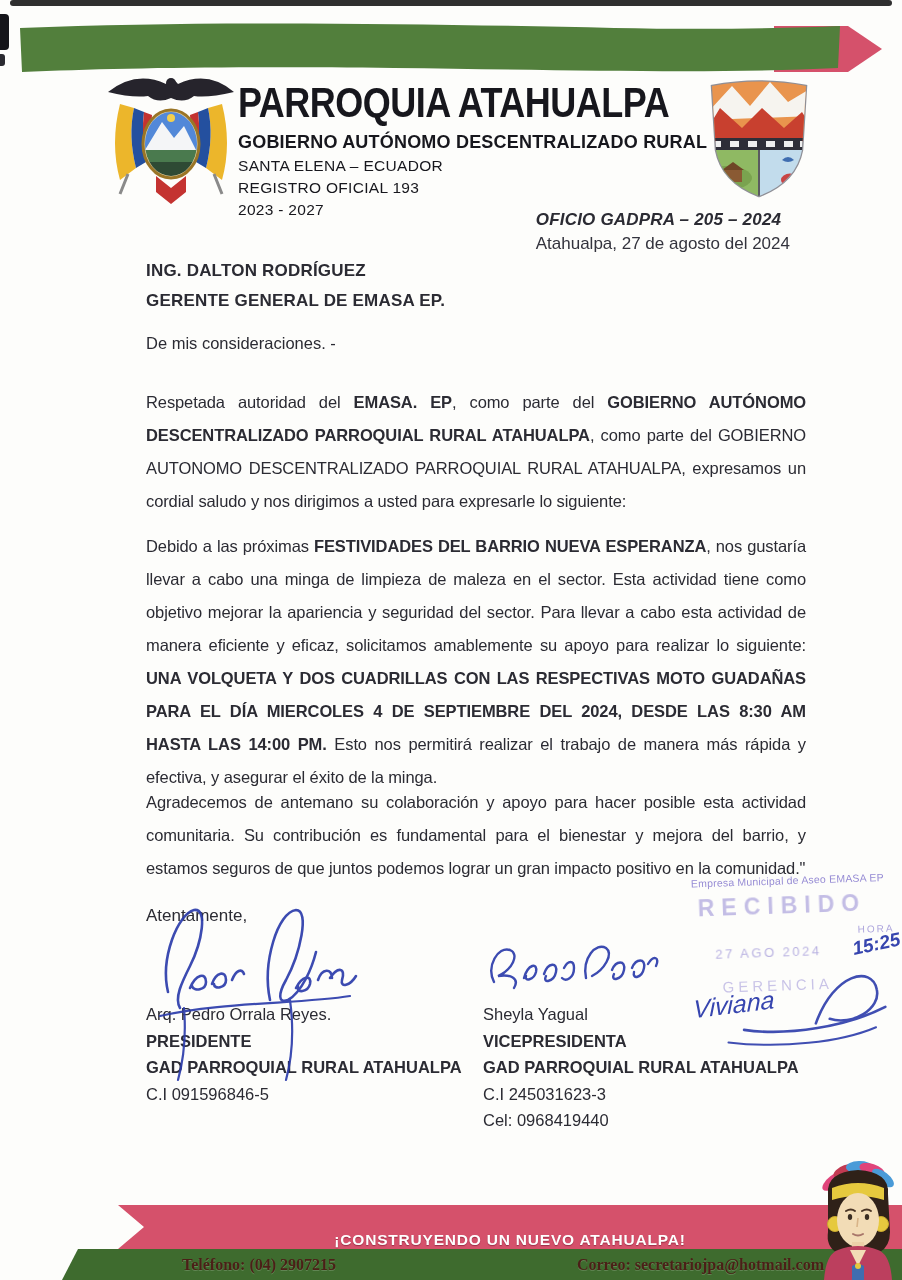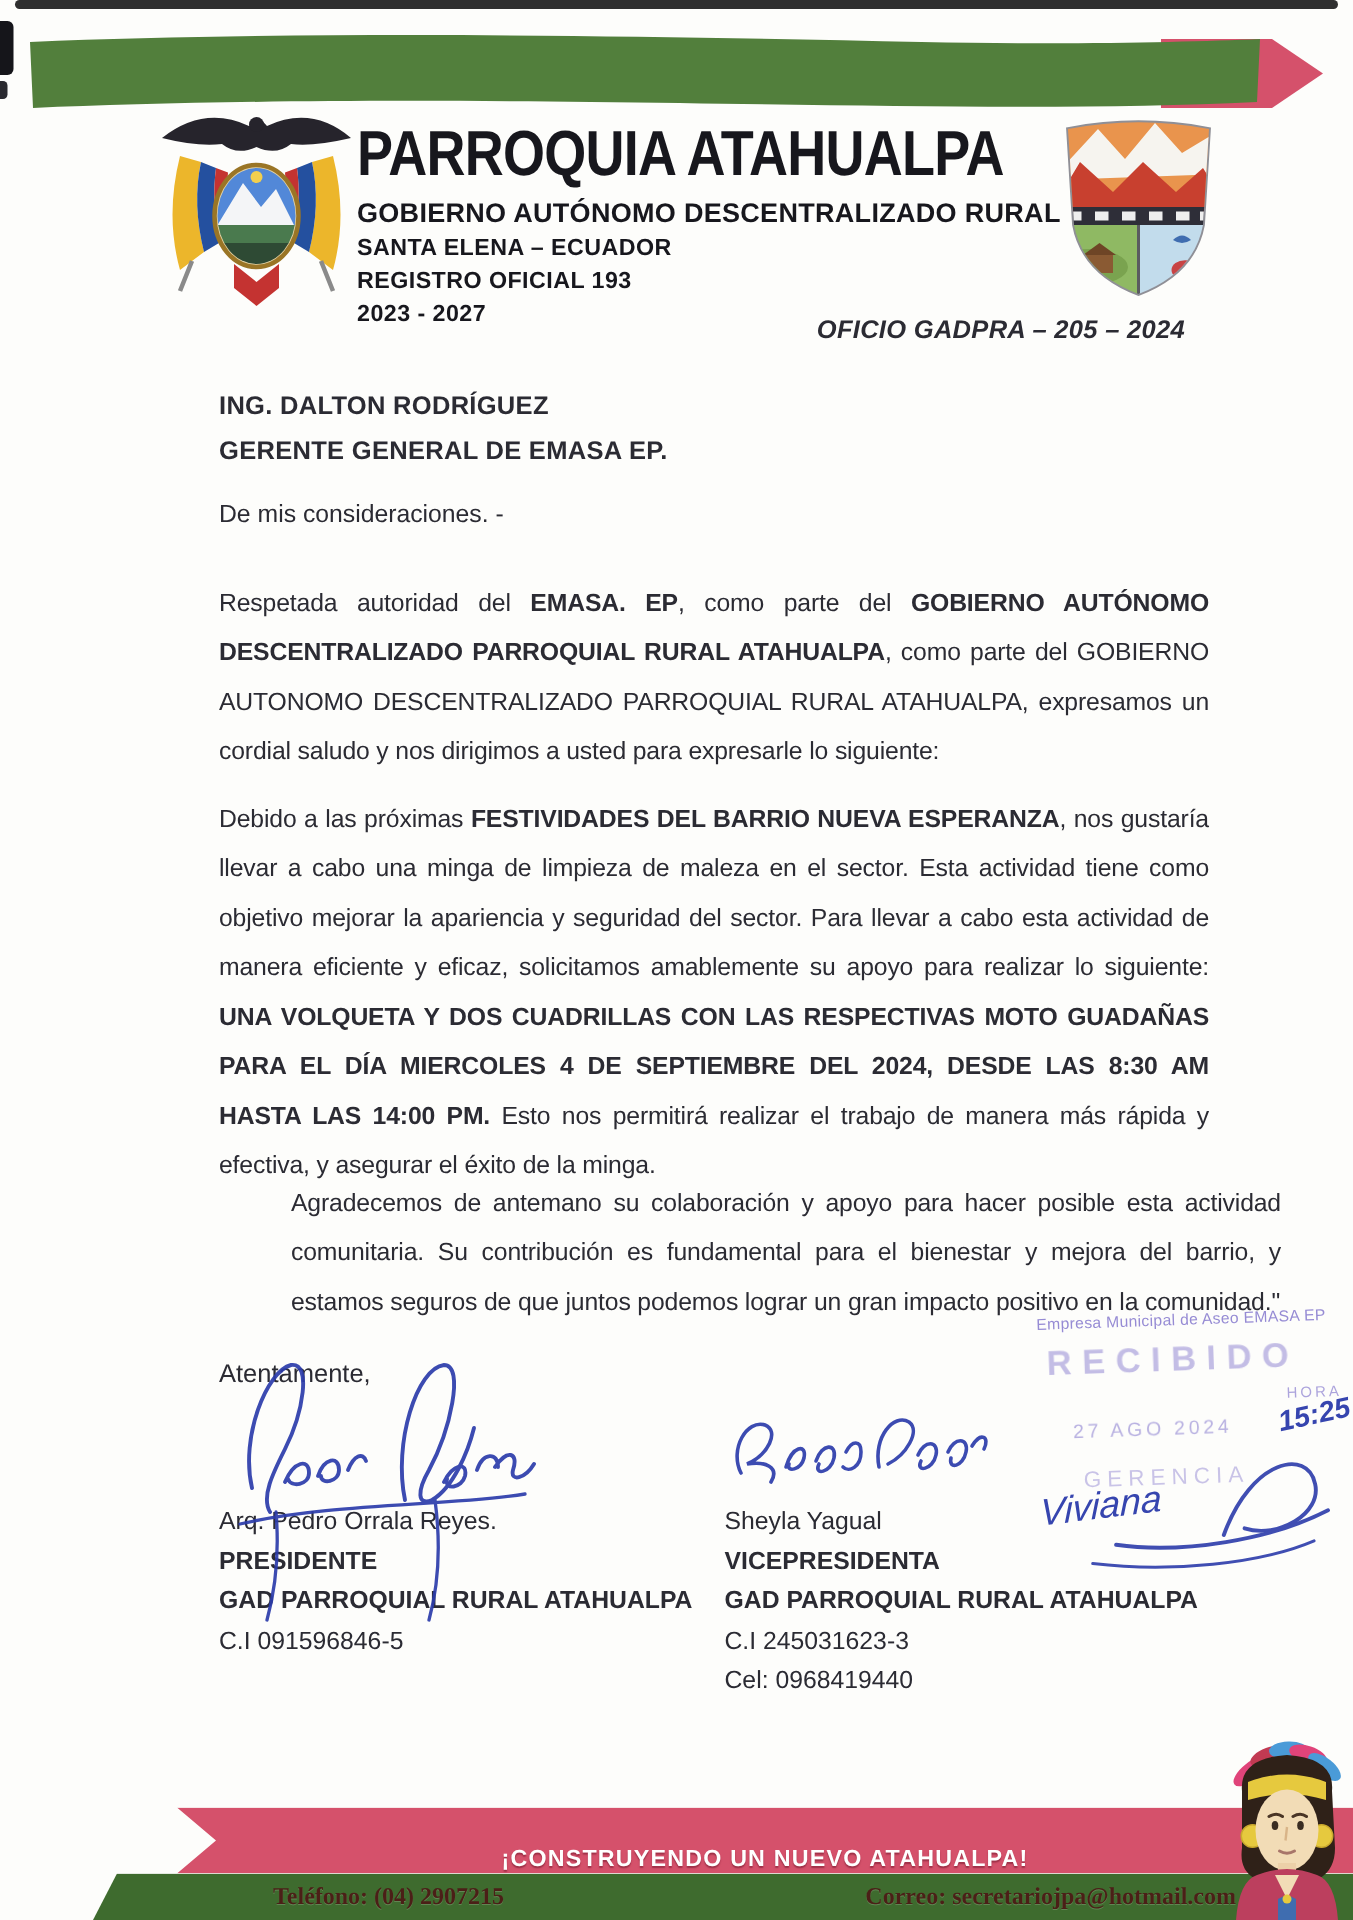--- a/index.html
+++ b/index.html
@@ -10,35 +10,35 @@
   .scan-blob1{position:absolute;left:0;top:14px;width:9px;height:36px;background:#15151a;border-radius:0 4px 4px 0;}
   .scan-blob2{position:absolute;left:0;top:54px;width:5px;height:12px;background:#2a2a30;border-radius:0 3px 3px 0;}
   
   .ribbon-top{position:absolute;left:14px;top:18px;width:876px;height:58px;}
   
   .emblem-left{position:absolute;left:92px;top:68px;width:158px;height:146px;}
   .emblem-right{position:absolute;left:702px;top:74px;width:114px;height:130px;}
   .header-text{position:absolute;left:238px;top:78px;width:474px;text-align:left;color:#17171d;}
   .header-title{font-size:36px;font-weight:900;letter-spacing:-.5px;transform:scaleY(1.18);transform-origin:top center;white-space:nowrap;}
   .header-line1{font-size:18px;font-weight:800;margin-top:12px;letter-spacing:.2px;white-space:nowrap;}
-  .header-sub{font-size:15.5px;font-weight:700;margin-top:4px;letter-spacing:.3px;}
+  .header-sub{font-size:15.5px;font-weight:400;margin-top:4px;letter-spacing:.3px;}
   
   .meta{position:absolute;right:112px;top:210px;text-align:left;}
   .meta-oficio{font-size:17px;font-weight:800;font-style:italic;letter-spacing:.2px;}
   .meta-date{font-size:17px;margin-top:4px;color:#33333d;}
   
   .recipient{position:absolute;left:146px;top:256px;font-size:17px;font-weight:800;line-height:30px;letter-spacing:.2px;}
   
   .bodytext{position:absolute;left:146px;width:660px;font-size:16.5px;line-height:33px;
             text-align:justify;letter-spacing:-.1px;color:#2b2b33;}
   .bodytext .b{font-weight:700;}
   .salutation{position:absolute;left:146px;top:334px;font-size:16.5px;}
   .para1{top:369px;}
   .para2{top:513px;}
-  .para3{top:769px;margin-left:48px;}
+  .para3{top:769px;}
   .closing{position:absolute;left:146px;top:906px;font-size:17px;}
   
   .sigblock{position:absolute;font-size:16.5px;line-height:26.5px;}
   .sig-left{left:146px;top:1001px;}
   .sig-right{left:483px;top:1001px;}
   .sig-name{font-weight:400;}
   .sig-bold{font-weight:800;}
   .sig-script{position:absolute;z-index:4;}
   .script-pedro{left:150px;top:896px;}
   .script-sheyla{left:478px;top:938px;}
@@ -144,20 +144,21 @@
   <div class="header-text">
     <div class="header-title">PARROQUIA ATAHUALPA</div>
     <div class="header-line1">GOBIERNO AUTÓNOMO DESCENTRALIZADO RURAL</div>
     <div class="header-sub">SANTA ELENA – ECUADOR</div>
     <div class="header-sub">REGISTRO OFICIAL 193</div>
     <div class="header-sub">2023 - 2027</div>
   </div>
 
   <div class="meta">
     <div class="meta-oficio">OFICIO GADPRA – 205 – 2024</div>
+    <div class="meta-date">Atahualpa, 27 de agosto del 2024</div>
   </div>
 
   <div class="recipient">
     <div>ING. DALTON RODRÍGUEZ</div>
     <div>GERENTE GENERAL DE EMASA EP.</div>
   </div>
 
   <div class="salutation">De mis consideraciones. -</div>
   <p class="bodytext para1"><span>Respetada autoridad del </span><span class="b">EMASA. EP</span><span>, como parte del </span><span class="b">GOBIERNO AUTÓNOMO DESCENTRALIZADO PARROQUIAL RURAL ATAHUALPA</span><span>, como parte del GOBIERNO AUTONOMO DESCENTRALIZADO PARROQUIAL RURAL ATAHUALPA, expresamos un cordial saludo y nos dirigimos a usted para expresarle lo siguiente:</span></p>
   <p class="bodytext para2"><span>Debido a las próximas </span><span class="b">FESTIVIDADES DEL BARRIO NUEVA ESPERANZA</span><span>, nos gustaría llevar a cabo una minga de limpieza de maleza en el sector. Esta actividad tiene como objetivo mejorar la apariencia y seguridad del sector. Para llevar a cabo esta actividad de manera eficiente y eficaz, solicitamos amablemente su apoyo para realizar lo siguiente: </span><span class="b">UNA VOLQUETA Y DOS CUADRILLAS CON LAS RESPECTIVAS MOTO GUADAÑAS PARA EL DÍA MIERCOLES 4 DE SEPTIEMBRE DEL 2024, DESDE LAS 8:30 AM HASTA LAS 14:00 PM.</span><span> Esto nos permitirá realizar el trabajo de manera más rápida y efectiva, y asegurar el éxito de la minga.</span></p>

